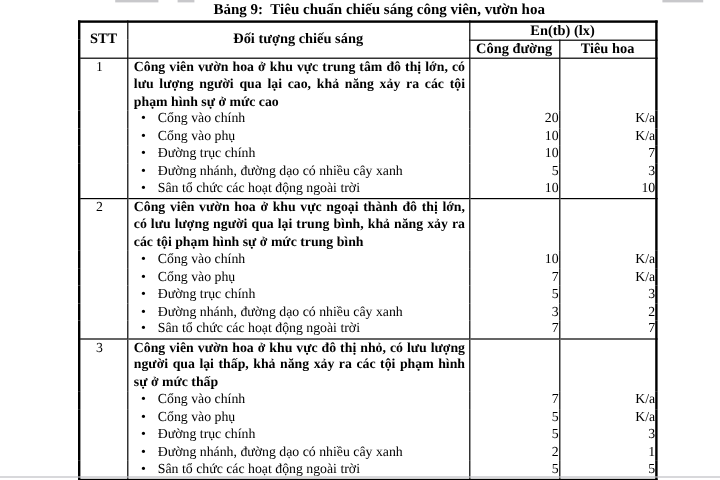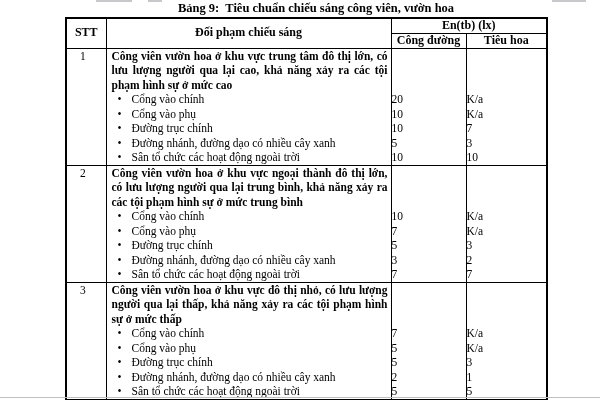--- a/index.html
+++ b/index.html
@@ -33,21 +33,21 @@
     border-left: 1px solid #000; border-right: 1px solid #000;
     vertical-align: top;
     font-size: 11.5px; line-height: 14.5px;
   }
   .std-table tr.section-start td { border-top: 1px solid #000; }
 
   td.stt-cell { padding-left: 13px; }
   .para-inner { min-height: 43px; padding: 0 3px 0 5px; text-align: justify; text-justify: inter-word; font-weight: bold; }
   td.bullet-cell { padding-left: 11px; white-space: nowrap; overflow: hidden; }
   .bullet-glyph { display: inline-block; width: 14px; }
-  td.val-cell { text-align: left; }
+  td.val-cell { text-align: right; }
 
   
   .scan-mark { position: absolute; background: #9a9aa0; opacity: 0.55; }
   .scan-bottom-line {
     position: absolute; left: 0; top: 397px; width: 600px; height: 1px;
     background: #bfbfc4;
   }
 </style>
 </head>
 <body>
@@ -66,21 +66,21 @@
   <table class="std-table">
     <colgroup>
       <col style="width:40px">
       <col style="width:285px">
       <col style="width:75px">
       <col style="width:81px">
     </colgroup>
     <thead>
       <tr>
         <th rowspan="2">STT</th>
-        <th rowspan="2">Đối phạm chiếu sáng</th>
+        <th rowspan="2">Đối tượng chiếu sáng</th>
         <th colspan="2">En(tb)  (lx)</th>
       </tr>
       <tr>
         <th>Công đường</th>
         <th>Tiêu hoa</th>
       </tr>
     </thead>
     <tbody>
         <tr class="section-start">
           <td class="stt-cell" rowspan="6">1</td>

